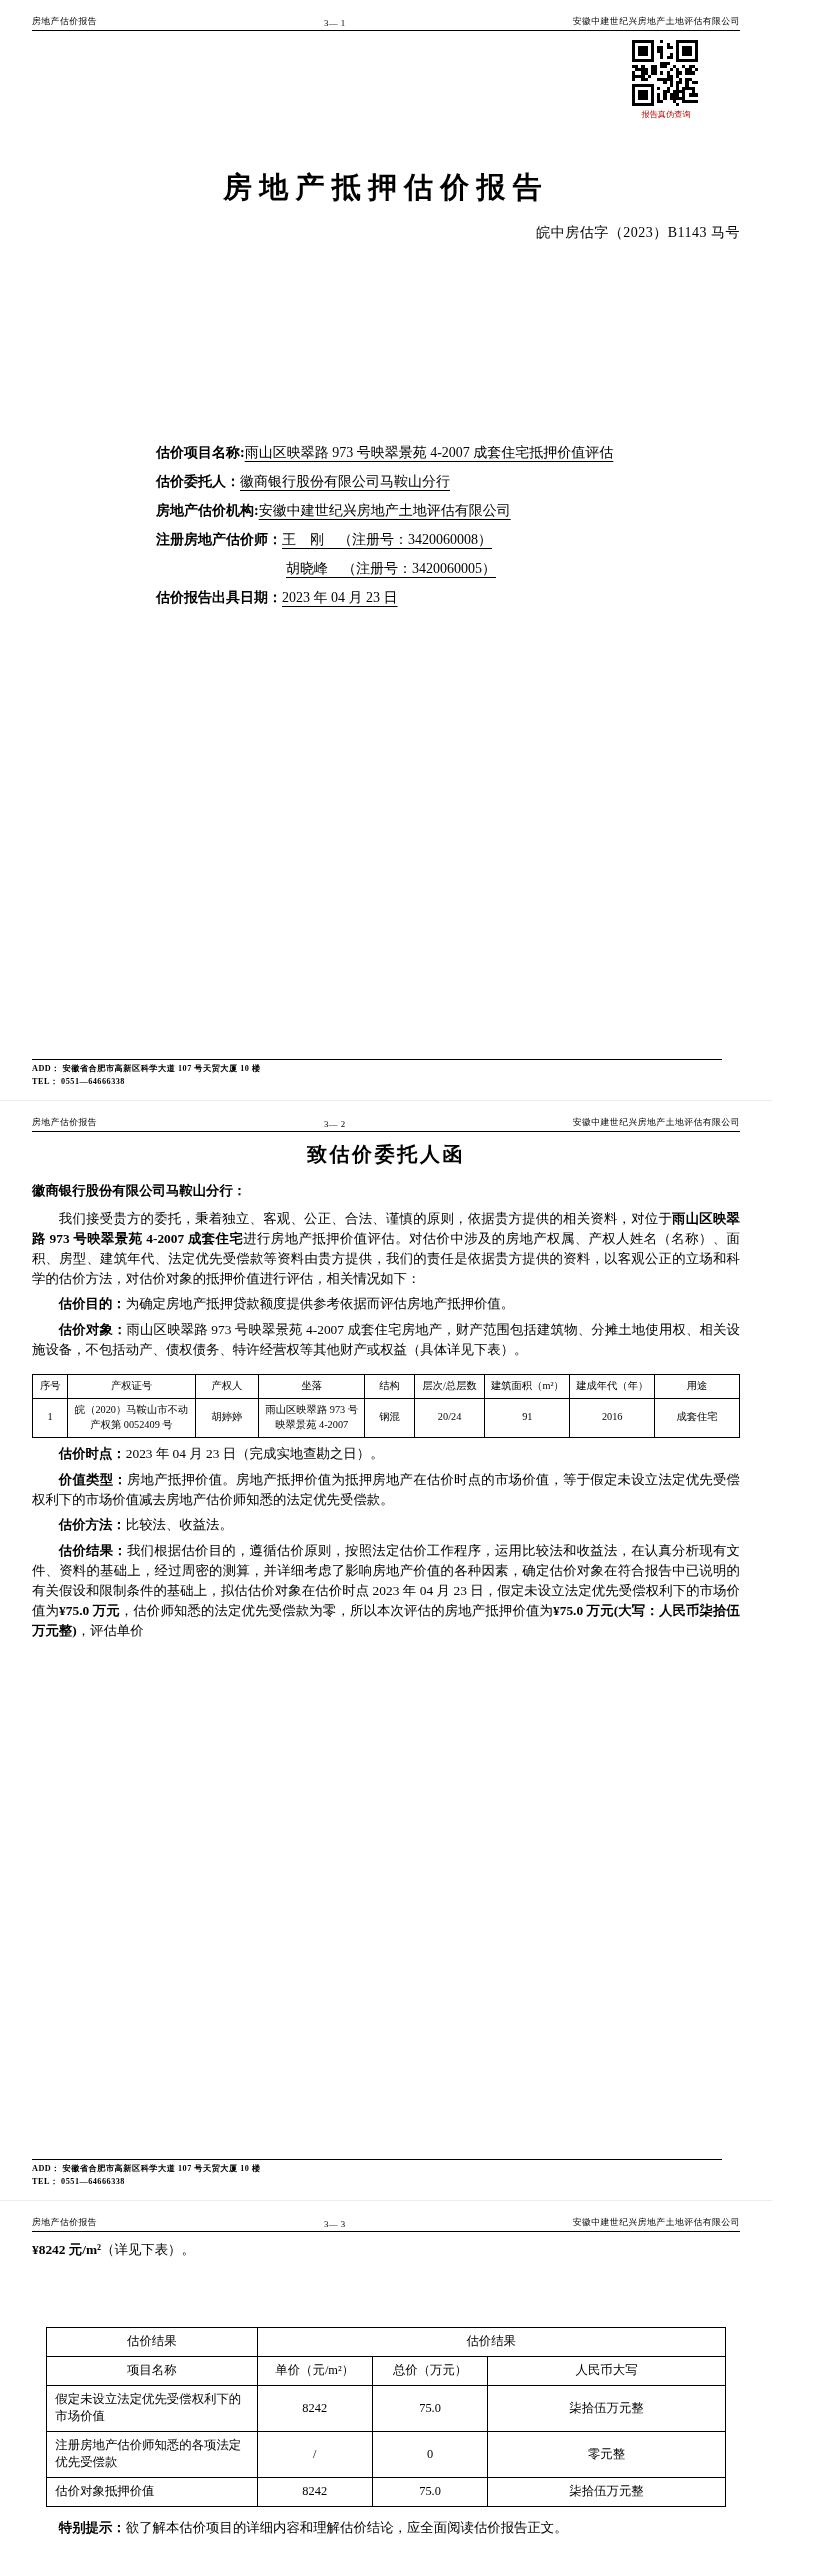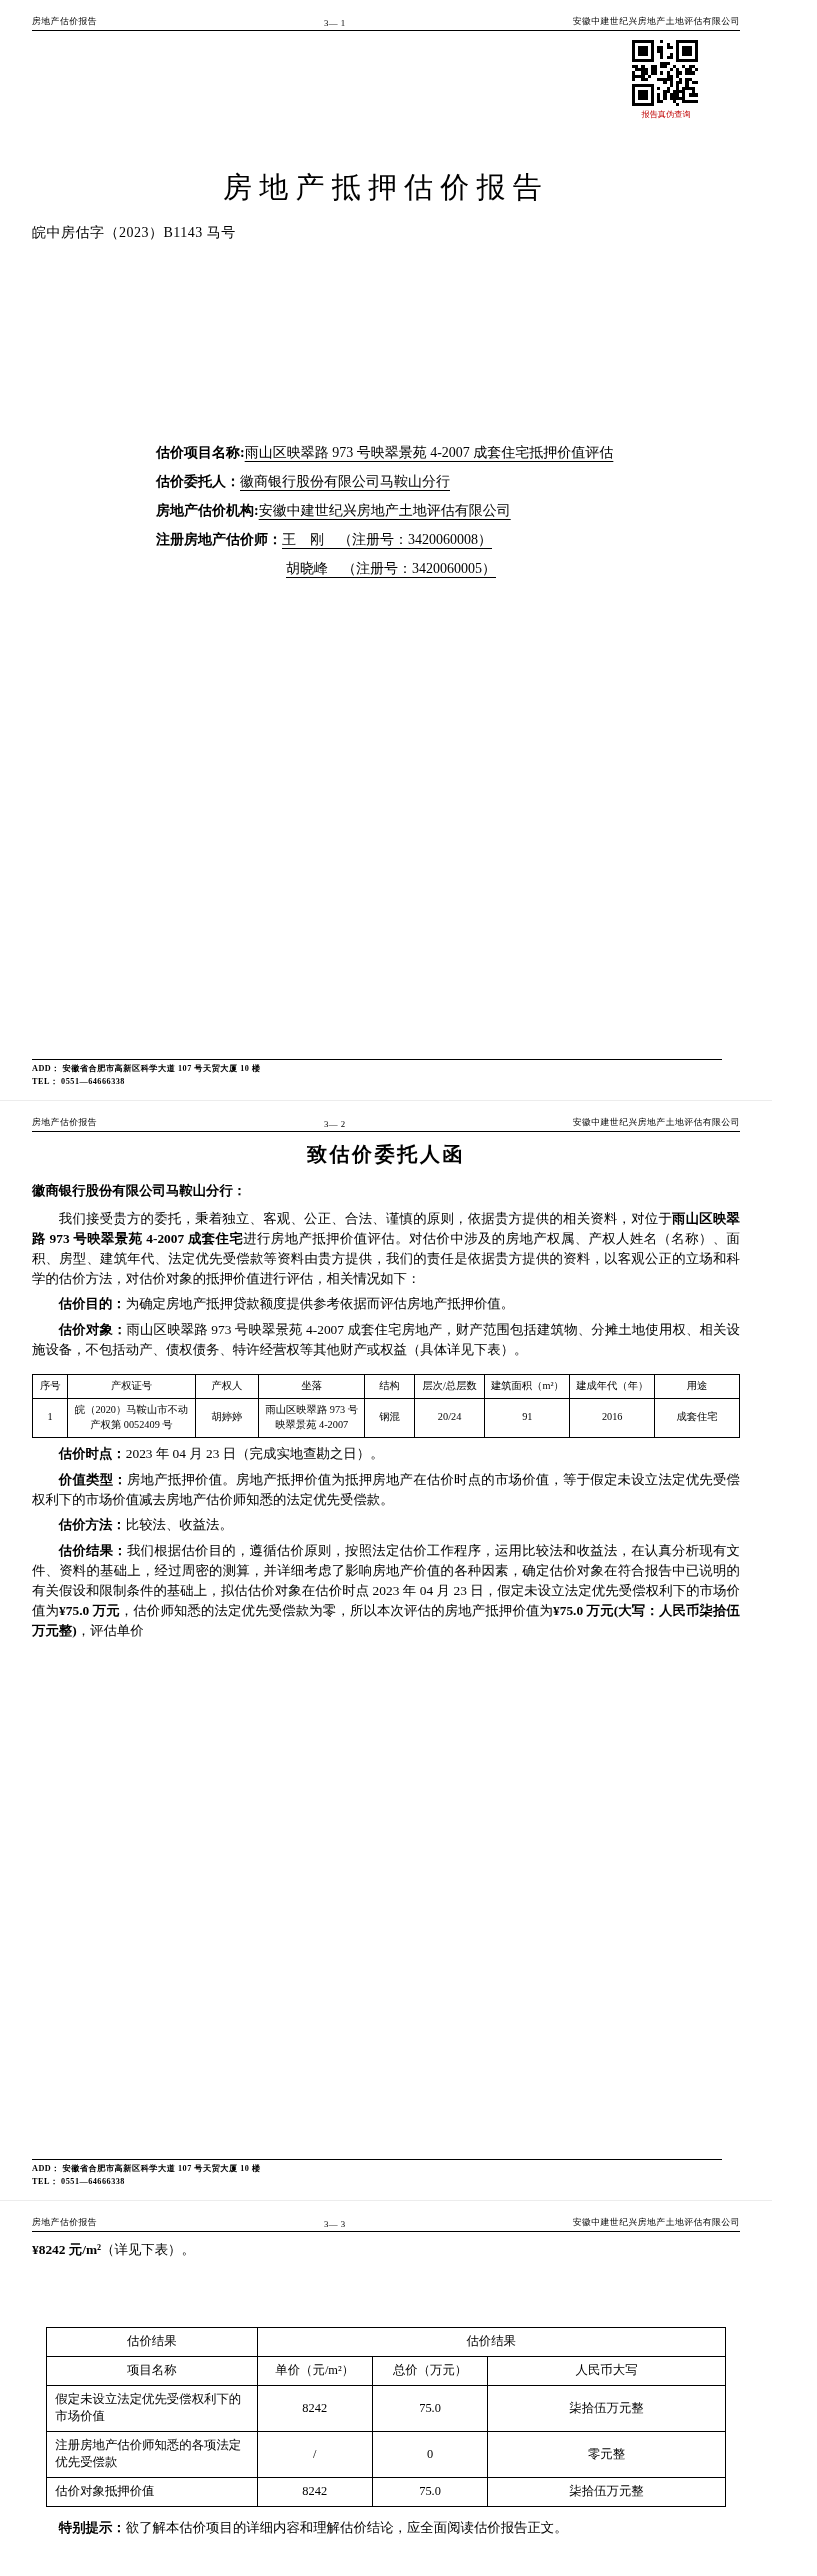--- a/index.html
+++ b/index.html
@@ -31,23 +31,23 @@
     font-size:8.2px; font-weight:bold; line-height:1.55; letter-spacing:0.5px;
   }
 
   
   .qr-block { position:absolute; top:40px; right:72px; width:68px; text-align:center; }
   .qr { width:66px; height:66px; display:block; fill:#000; shape-rendering:crispEdges; background:#fff; }
   .qr-caption { margin-top:2.6px; font-size:8.2px; color:#c00000; font-weight:normal; }
   .cover-title {
     margin-top:137px; text-align:center;
     font-family:"Liberation Sans","DejaVu Sans",sans-serif;
-    font-size:29px; font-weight:normal; letter-spacing:7.2px;
-  }
-  .cover-docno { margin-top:15.5px; text-align:left; font-size:14px; letter-spacing:0.5px; }
+    font-size:29px; font-weight:bold; letter-spacing:7.2px;
+  }
+  .cover-docno { margin-top:15.5px; text-align:right; font-size:14px; letter-spacing:0.5px; }
   .cover-fields { margin-top:198px; margin-left:124px; width:523px; font-size:14px; line-height:26px; }
   .cover-field { margin-bottom:3.1px; padding-left:52px; text-indent:-52px; }
   .cover-field .lbl { font-weight:bold; }
   .u { text-decoration:underline; text-underline-offset:4.1px; }
   .appraiser2 { padding-left:130px; text-indent:0; }
 
   
   .letter-title { margin-top:9.3px; text-align:center; font-size:20px; font-weight:bold; letter-spacing:2.6px; }
   .salutation { margin-top:13.4px; font-size:13.4px; font-weight:bold; }
   .para { font-size:13.4px; line-height:20px; text-align:justify; margin-top:9px; }
@@ -217,20 +217,21 @@
 
   <h1 class="cover-title">房地产抵押估价报告</h1>
   <div class="cover-docno">皖中房估字（2023）B1143 马号</div>
 
   <div class="cover-fields">
     <div class="cover-field"><span class="lbl">估价项目名称:</span><span class="u">雨山区映翠路 973 号映翠景苑 4-2007 成套住宅抵押价值评估</span></div>
     <div class="cover-field"><span class="lbl">估价委托人：</span><span class="u">徽商银行股份有限公司马鞍山分行</span></div>
     <div class="cover-field"><span class="lbl">房地产估价机构:</span><span class="u">安徽中建世纪兴房地产土地评估有限公司</span></div>
     <div class="cover-field"><span class="lbl">注册房地产估价师：</span><span class="u">王　刚　（注册号：3420060008）</span></div>
     <div class="cover-field appraiser2"><span class="u">胡晓峰　（注册号：3420060005）</span></div>
+    <div class="cover-field"><span class="lbl">估价报告出具日期：</span><span class="u">2023 年 04 月 23 日</span></div>
   </div>
 
   <footer class="page-footer">
     <div>ADD： 安徽省合肥市高新区科学大道 107 号天贸大厦 10 楼</div>
     <div>TEL： 0551—64666338</div>
   </footer>
 </div>
 
 <div class="page">
   <header class="page-header">

